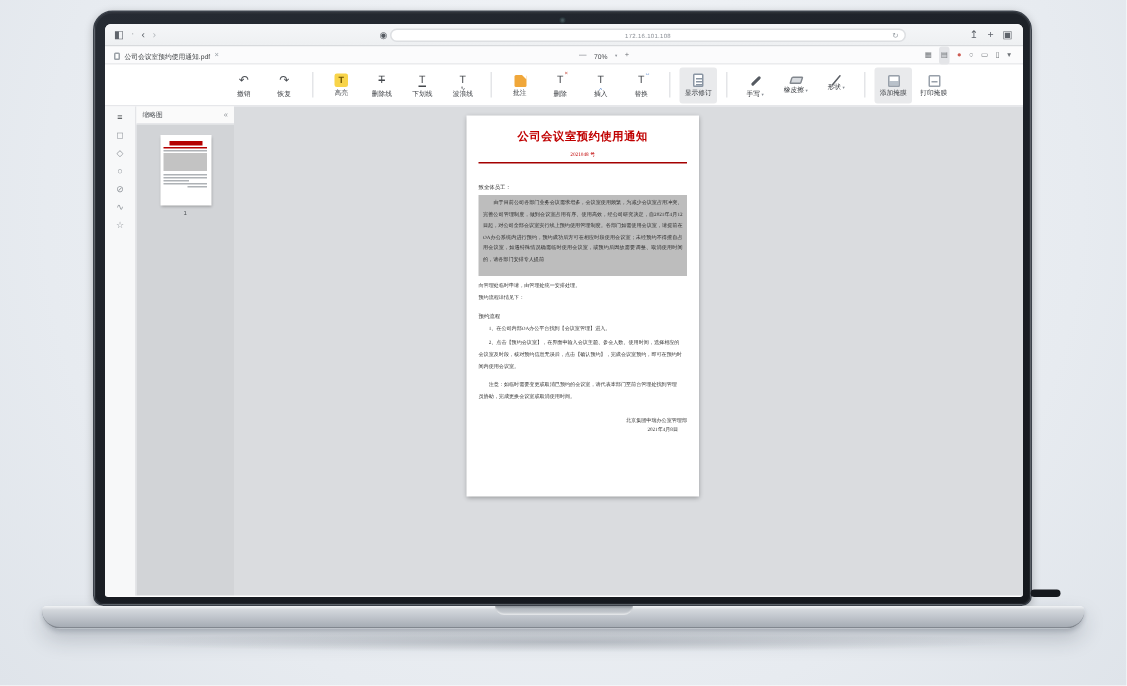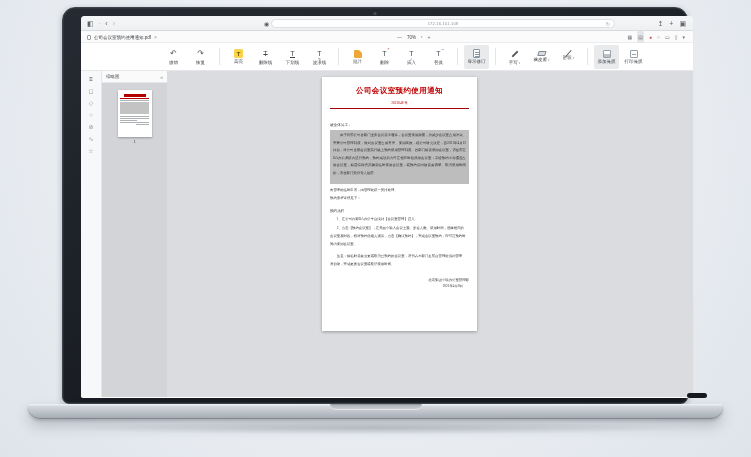--- a/index.html
+++ b/index.html
@@ -34,21 +34,21 @@
     background:linear-gradient(#aab0b7,#cdd1d6);
     box-shadow:inset 0 -1px 1px rgba(255,255,255,.5), inset 0 1px 1px rgba(0,0,0,.15);
   }
   .floor-shadow { position:absolute; left:70px; top:421px; width:611px; height:14px;
     background:radial-gradient(ellipse at center, rgba(25,35,50,.18) 0%, rgba(25,35,50,0) 70%); }
   .corner-dash { position:absolute; left:687px; top:393px; width:20px; height:5px;
     border-radius:3px; background:#16191e; }
 
   
   .app {
-    position:absolute; left:18px; top:8px; width:612px; height:382px;
+    position:absolute; left:7px; top:8px; width:612px; height:382px;
     background:#fff; border-radius:4px 4px 2px 2px; overflow:hidden;
     font-family:"Liberation Sans","DejaVu Sans",sans-serif;
   }
 
   
   .chrome { position:relative; height:15px;
     background:linear-gradient(#f5f6f8,#eef0f2); border-bottom:1px solid #d8dadd; }
   .chrome .left { position:absolute; left:6px; top:0; height:15px; display:flex; align-items:center; gap:5px; }
   .chrome .gi { font-size:7px; line-height:15px; color:#5f646b; }
   .chrome .gi.dim { color:#b4b8bd; }

